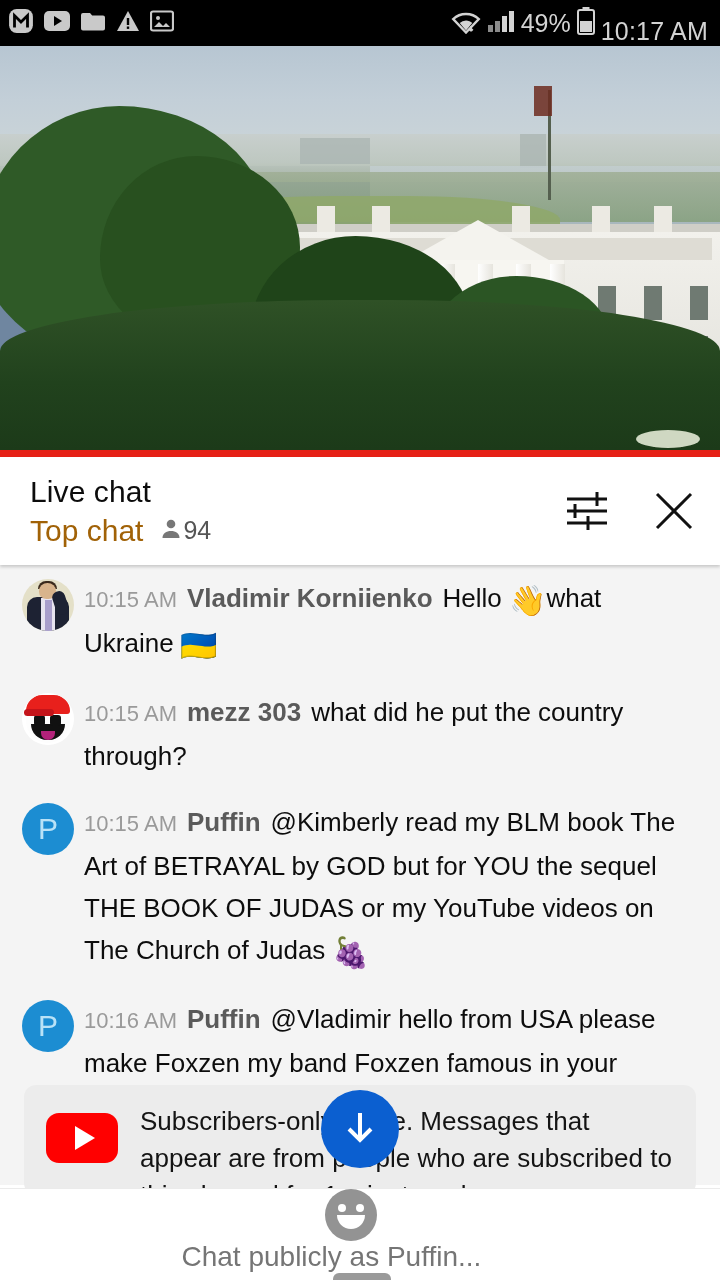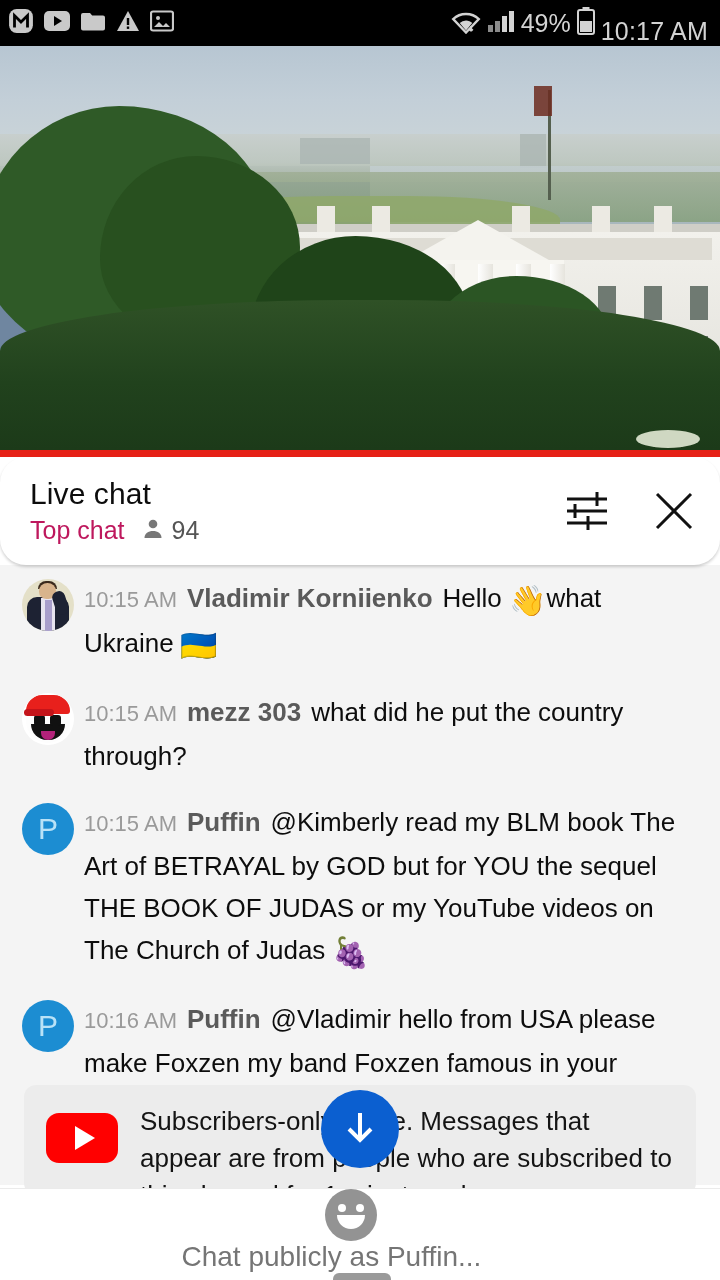--- a/index.html
+++ b/index.html
@@ -121,27 +121,26 @@
     background:#e62117;
   }
 
   
   .chat-header {
     position:absolute; top:457px; left:0; width:720px; height:108px;
     background:#fff; display:flex; align-items:center;
     padding:0 22px 0 30px;
     box-shadow:0 2px 3px rgba(0,0,0,.18);
     z-index:5;
-    border-radius:26px;
   }
   .ch-texts { display:flex; flex-direction:column; gap:5px; }
   .ch-title { font-size:30px; color:#0c0c0c; font-weight:400; letter-spacing:.1px; }
   .ch-subrow { display:flex; align-items:center; gap:16px; }
-  .ch-sub { font-size:25px; color:#be185d; }
-  .ch-viewers { display:flex; align-items:center; gap:7px; }
+  .ch-sub { font-size:30px; color:#a16207; }
+  .ch-viewers { display:flex; align-items:center; }
   .ch-count { font-size:25px; color:#555; }
   .ch-actions { margin-left:auto; display:flex; align-items:center; gap:40px; }
   .icon-btn { display:flex; align-items:center; justify-content:center; }
 
   
   .chat-list {
     position:absolute; top:565px; left:0; width:720px; height:620px;
     background:#f4f4f4; overflow:hidden;
   }
   .msg { display:flex; padding:12px 22px 12px 22px; }

